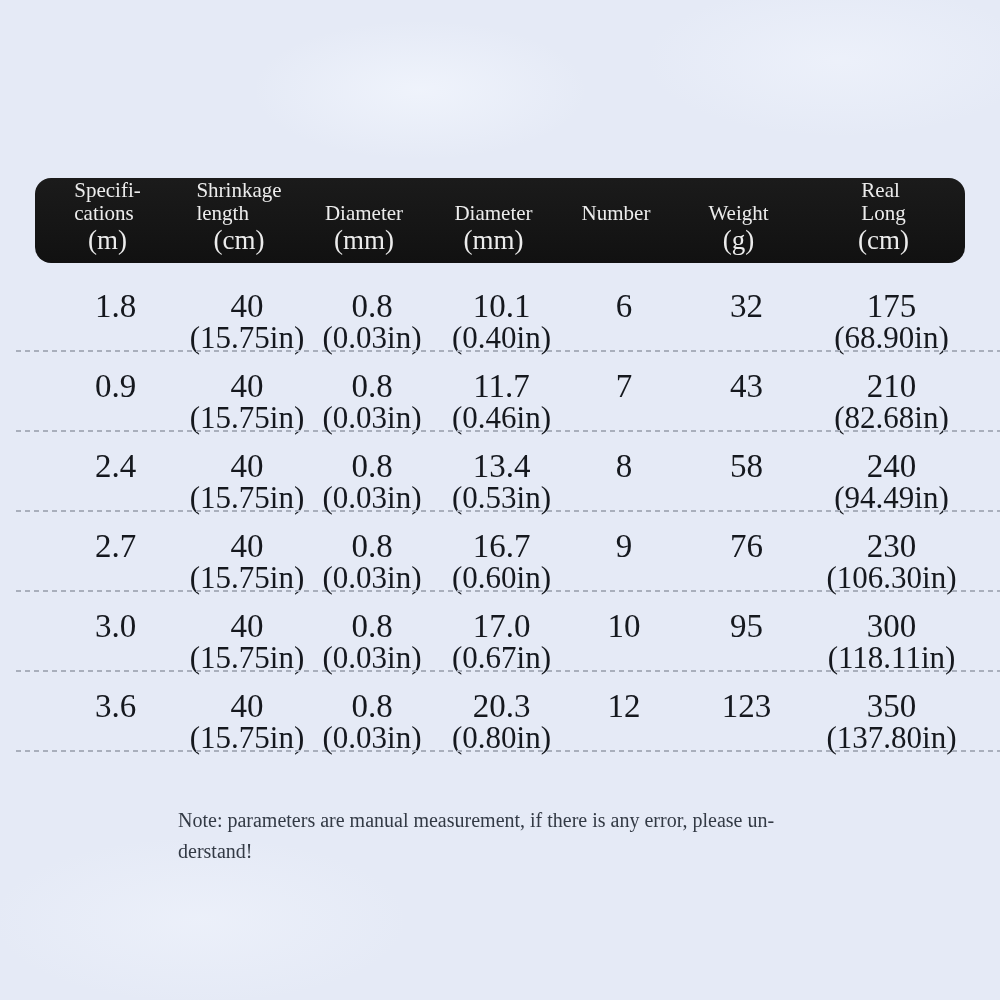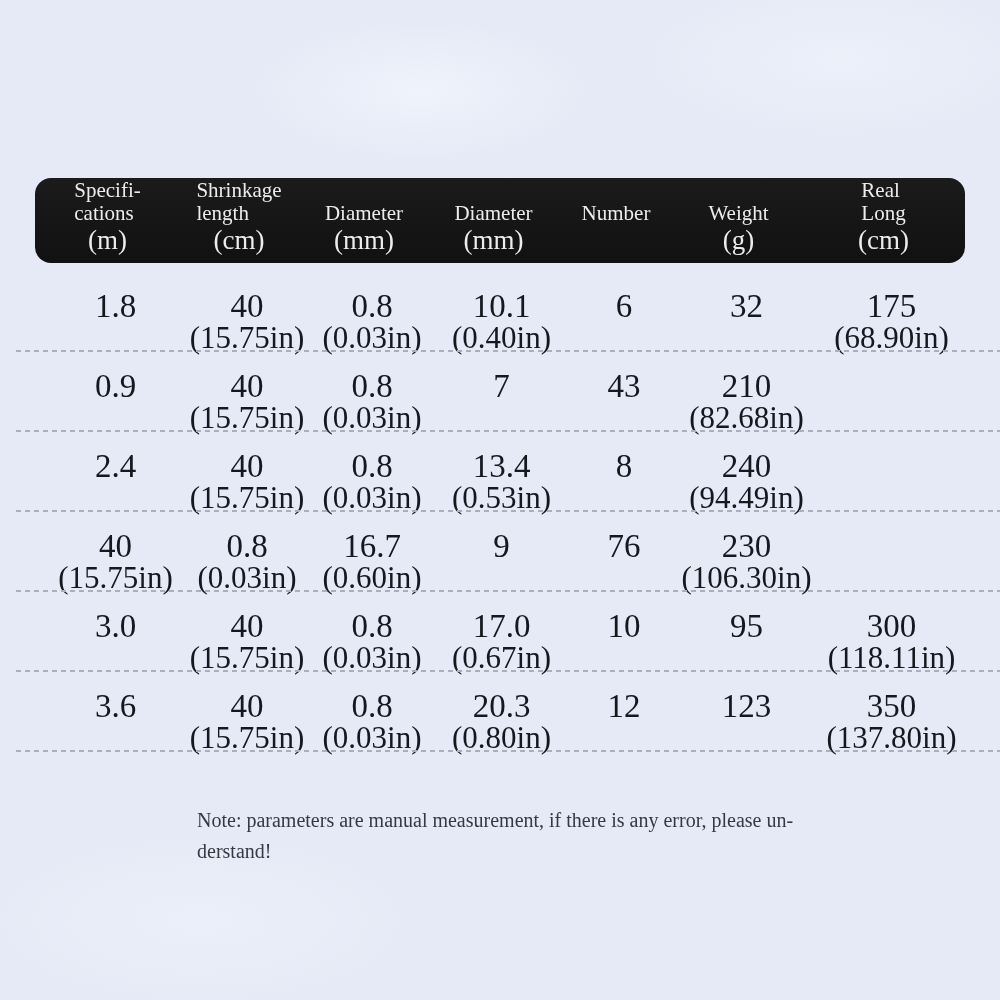--- a/index.html
+++ b/index.html
@@ -71,21 +71,21 @@
     flex-direction: column;
     align-items: center;
     color: #15181e;
   }
   .main { font-size: 33px; line-height: 33px; white-space: nowrap; }
   .sub  { font-size: 31px; line-height: 29px; white-space: nowrap; }
 
   
   .note {
     position: absolute;
-    left: 197px; top: 805px;
+    left: 178px; top: 805px;
     width: 690px;
     font-size: 20px;
     line-height: 31px;
     color: #333a45;
     white-space: pre-line;
   }
 </style>
 </head>
 <body>
 
@@ -165,20 +165,24 @@
         </div>
       <div class="cell">
           <span class="main">40</span>
           <span class="sub">(15.75in)</span>
         </div>
       <div class="cell">
           <span class="main">0.8</span>
           <span class="sub">(0.03in)</span>
         </div>
       <div class="cell">
+          <span class="main">11.7</span>
+          <span class="sub">(0.46in)</span>
+        </div>
+      <div class="cell">
           <span class="main">7</span>
           <span class="sub"></span>
         </div>
       <div class="cell">
           <span class="main">43</span>
           <span class="sub"></span>
         </div>
       <div class="cell">
           <span class="main">210</span>
           <span class="sub">(82.68in)</span>
@@ -200,27 +204,35 @@
         </div>
       <div class="cell">
           <span class="main">13.4</span>
           <span class="sub">(0.53in)</span>
         </div>
       <div class="cell">
           <span class="main">8</span>
           <span class="sub"></span>
         </div>
       <div class="cell">
+          <span class="main">58</span>
+          <span class="sub"></span>
+        </div>
+      <div class="cell">
           <span class="main">240</span>
           <span class="sub">(94.49in)</span>
         </div>
     </div>
 
     <div class="row">
       <div class="cell">
+          <span class="main">2.7</span>
+          <span class="sub"></span>
+        </div>
+      <div class="cell">
           <span class="main">40</span>
           <span class="sub">(15.75in)</span>
         </div>
       <div class="cell">
           <span class="main">0.8</span>
           <span class="sub">(0.03in)</span>
         </div>
       <div class="cell">
           <span class="main">16.7</span>
           <span class="sub">(0.60in)</span>

